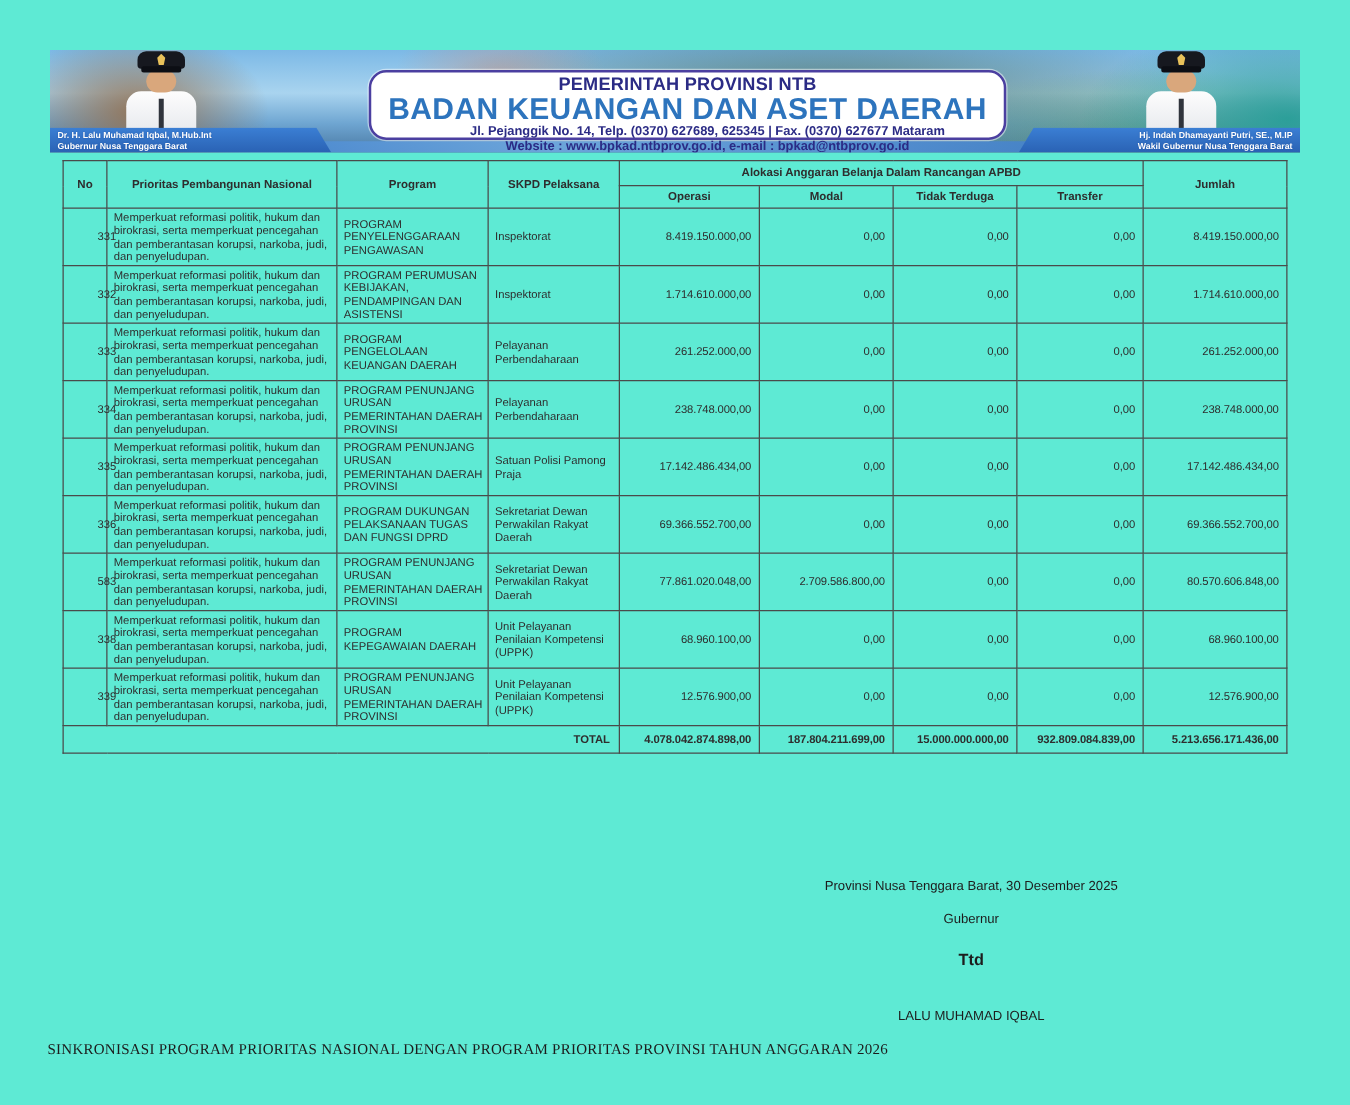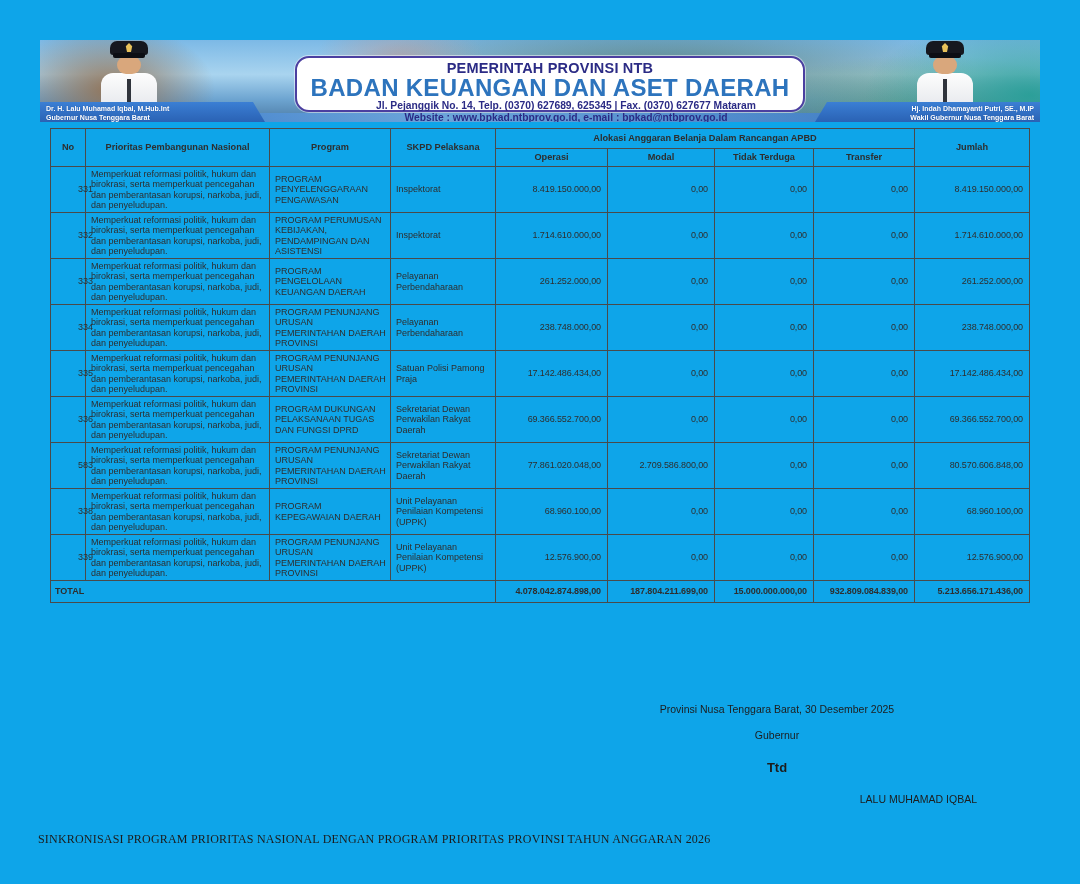--- a/index.html
+++ b/index.html
@@ -1,18 +1,18 @@
 <!DOCTYPE html>
 <html><head>
 <meta charset="utf-8">
 <style>
   * { margin: 0; padding: 0; box-sizing: border-box; }
   html, body { background: #ffffff; }
   body { font-family: "Liberation Sans", sans-serif; }
-  .page { position: relative; width: 1080px; height: 884px; background: #0ea5e9; overflow: hidden; }
+  .page { position: relative; width: 1080px; height: 884px; background: #5eead4; overflow: hidden; }
 
   
   .banner {
     position: absolute; left: 40px; top: 40px; width: 1000px; height: 82px;
     background-image:
       radial-gradient(ellipse 150px 95px at 70px 50px, rgba(148,108,72,.88), rgba(148,108,72,0) 70%),
       radial-gradient(ellipse 120px 60px at 360px 18px, rgba(196,150,140,.55), rgba(196,150,140,0) 70%),
       radial-gradient(ellipse 230px 110px at 990px 55px, rgba(38,158,150,.92), rgba(38,158,150,0) 72%),
       radial-gradient(ellipse 280px 90px at 880px 78px, rgba(92,158,82,.55), rgba(92,158,82,0) 70%),
       radial-gradient(ellipse 420px 70px at 620px 30px, rgba(58,94,78,.65), rgba(58,94,78,0) 75%),
@@ -60,28 +60,28 @@
     font-size: 9px; color: #2e2e2e;
   }
   .apbd th, .apbd td { border: 1px solid #4a4a4a; padding: 2px 4px; vertical-align: middle; line-height: 1.14; }
   .apbd th { font-weight: bold; text-align: center; font-size: 9.2px; }
   .apbd thead tr:first-child { height: 20px; }
   .apbd thead tr:last-child { height: 18px; }
   .apbd td.c-no { text-align: center; padding-left: 27px; }
   .apbd td.c-num { text-align: right; padding-right: 6px; white-space: nowrap; letter-spacing: -0.1px; }
   .apbd td.c-text { text-align: left; padding-left: 5px; }
   .apbd .total-row td { font-weight: bold; height: 22px; }
-  .apbd .total-label { padding-right: 21px; }
+  .apbd .total-label { text-align: right; padding-right: 7px; }
 
   
   .signature { position: absolute; left: 577px; top: 703px; width: 400px; text-align: center; color: #1d1d1d; }
   .sig-place { position: absolute; top: 0; width: 100%; font-size: 10.5px; }
   .sig-role  { position: absolute; top: 26px; width: 100%; font-size: 10.5px; }
   .sig-ttd   { position: absolute; top: 57px; width: 100%; font-size: 13px; font-weight: bold; }
-  .sig-name  { position: absolute; top: 90px; width: 100%; font-size: 10.5px; text-align: right; }
+  .sig-name  { position: absolute; top: 104px; width: 100%; font-size: 10.5px; }
 
   
   .doc-footer { position: absolute; left: 38px; top: 832px; font-family: "Liberation Serif", serif; font-size: 12px; color: #1c1c1c; letter-spacing: .2px; }
 </style>
 </head>
 <body>
 
 <div class="page">
 
   <div class="banner">

